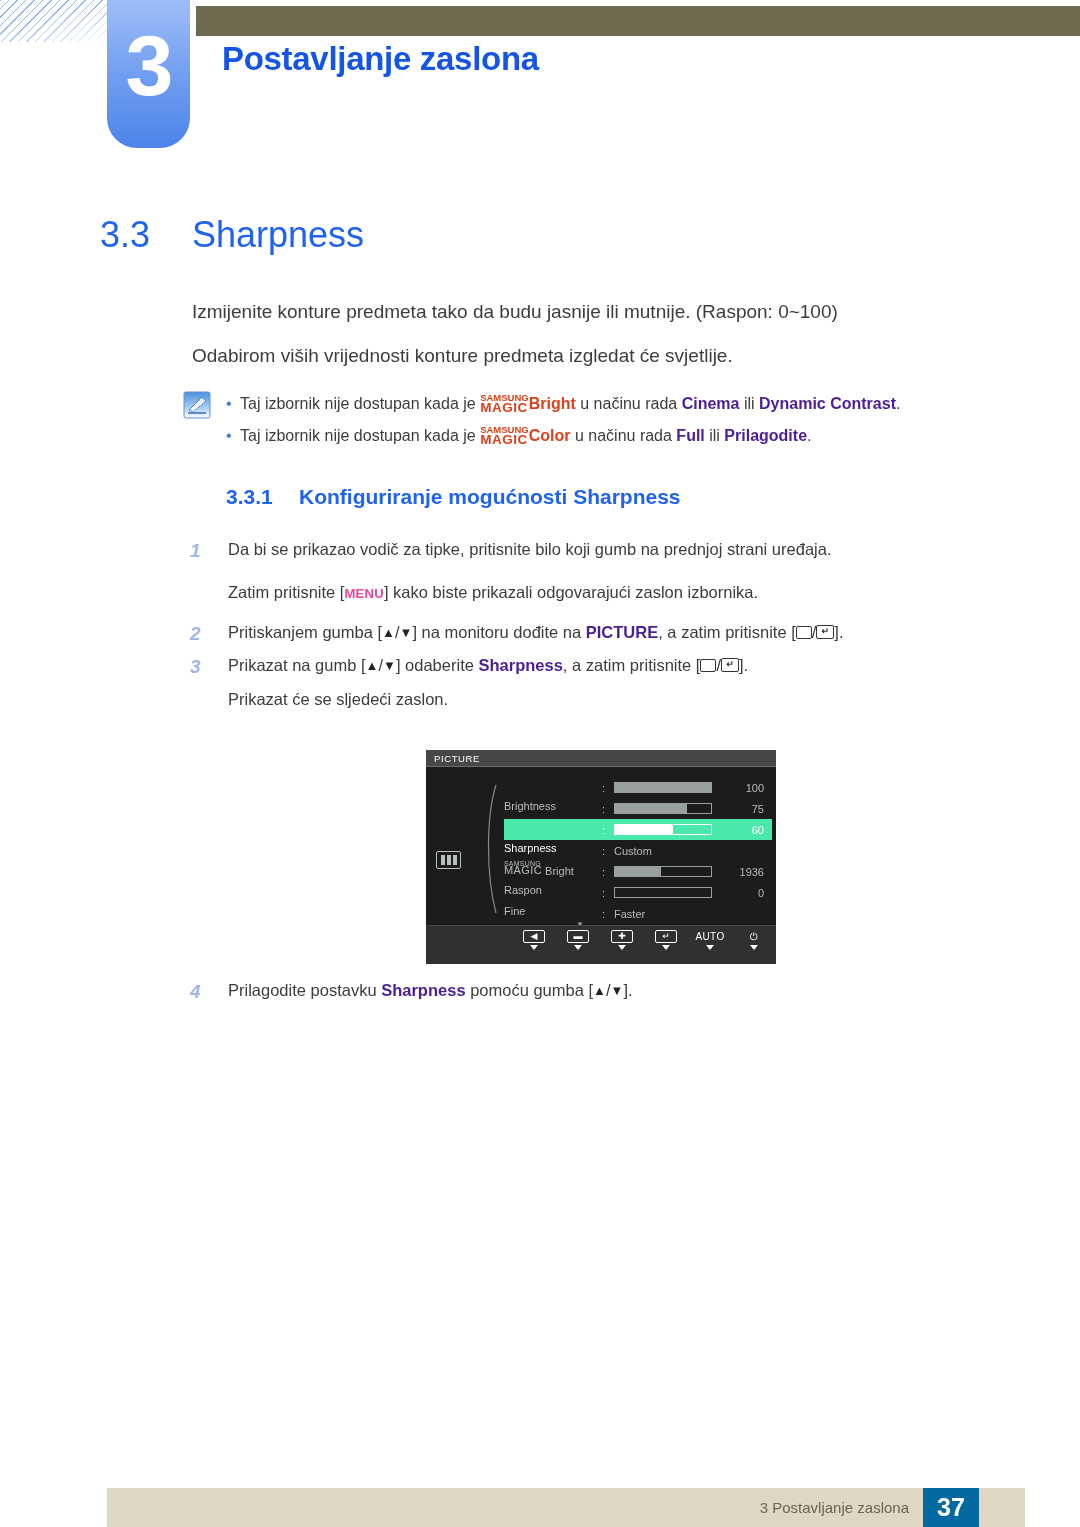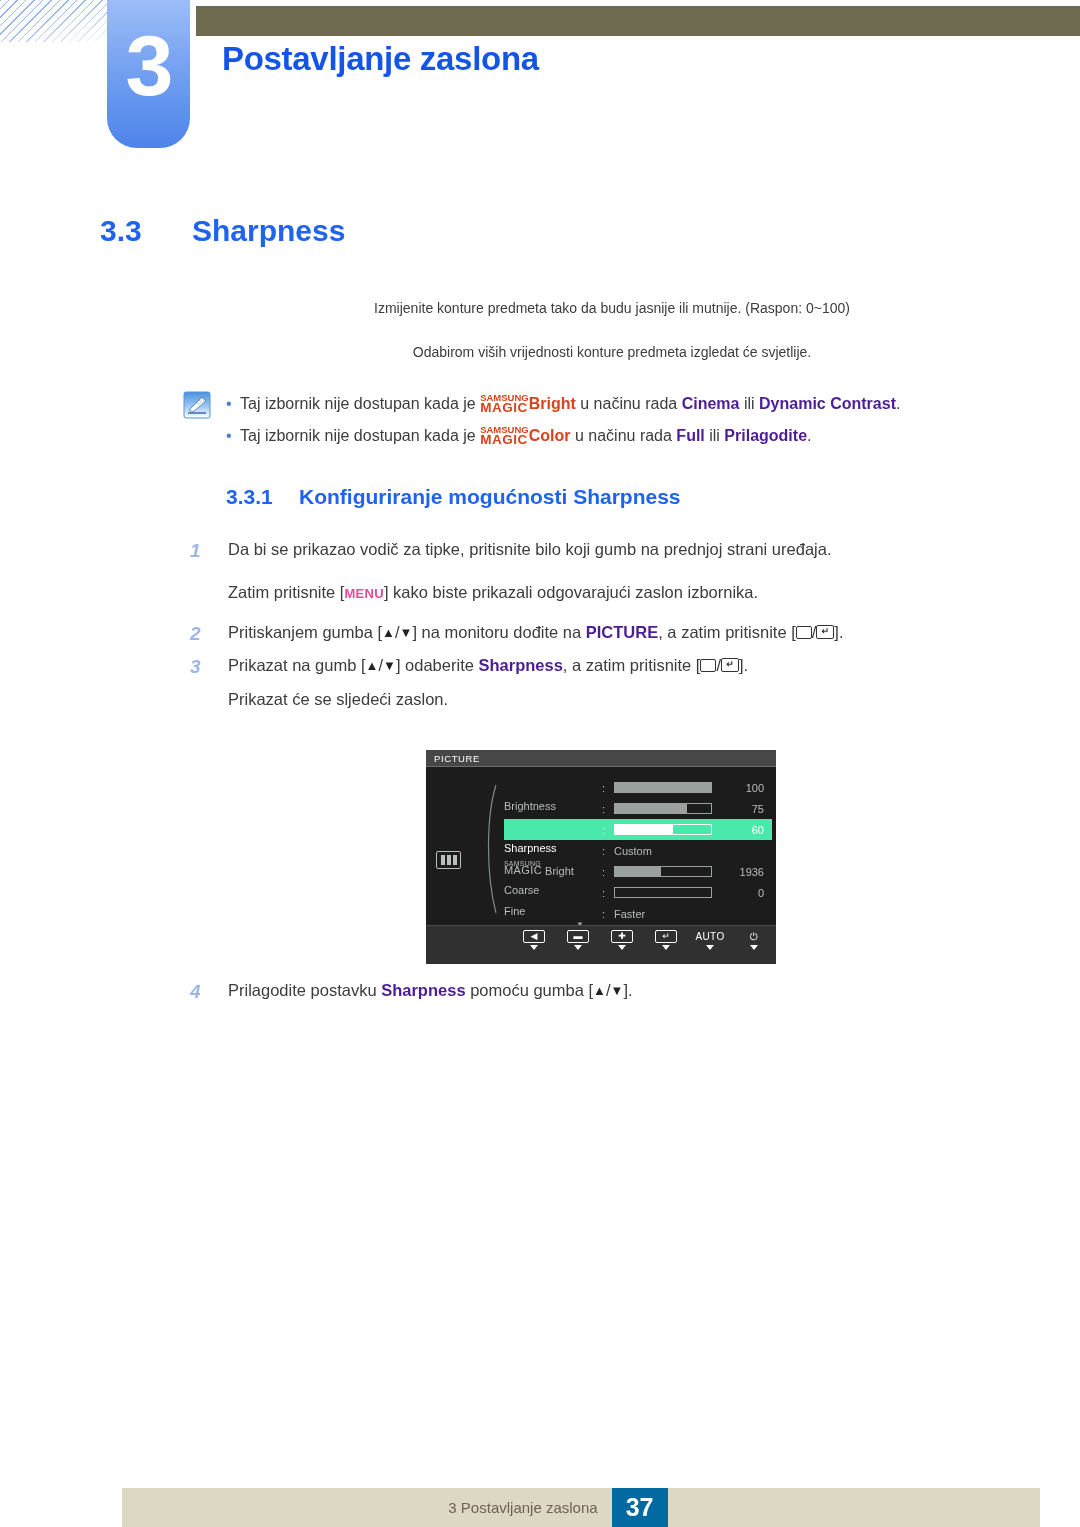--- a/index.html
+++ b/index.html
@@ -75,38 +75,37 @@
     font-weight: bold;
     color: #1455e8;
     letter-spacing: -0.3px;
   }
 
   
   #section-heading {
     position: absolute;
     left: 100px;
     top: 214px;
-    font-size: 30px;
-    font-weight: bold;
+    font-size: 36px;
+    font-weight: normal;
     color: #1f63ee;
   }
   #section-heading .sec-num {
     display: inline-block;
     width: 92px;
   }
 
   
   .body-col {
     position: absolute;
     left: 192px;
     width: 840px;
     color: #3c3c3c;
-    font-size: 14px;
+    font-size: 19px;
     line-height: 1.45;
-    text-align: center;
   }
   #intro-line-1 { top: 298px; }
   #intro-line-2 { top: 342px; }
 
   
   #note-block {
     position: absolute;
     left: 182px;
     top: 388px;
     width: 850px;
@@ -426,28 +425,28 @@
   .tb-caret {
     width: 0; height: 0;
     border-left: 4px solid transparent;
     border-right: 4px solid transparent;
     border-top: 5px solid #ffffff;
   }
 
   
   #footer {
     position: absolute;
-    left: 122px;
+    left: 107px;
     top: 1488px;
     width: 918px;
     height: 39px;
     background: #ddd8c4;
     display: flex;
     align-items: center;
-    justify-content: center;
+    justify-content: flex-end;
   }
   #footer-text {
     color: #6e6256;
     font-size: 15px;
     padding-right: 14px;
   }
   #page-number-box {
     width: 56px;
     height: 39px;
     background: #0369a1;
@@ -581,21 +580,21 @@
         <span class="value">60</span>
       </div>
 
       <div class="osd-row">
         <span class="label"><span class="osd-smagic"><span class="m1">SAMSUNG</span><span class="m2">MAGIC</span></span><span> Bright</span></span>
         <span class="colon">:</span>
         <span class="textval">Custom</span>
       </div>
 
       <div class="osd-row">
-        <span class="label">Coarse</span>
+        <span class="label">Raspon</span>
         <span class="colon">:</span>
         <span class="barwrap">
           <span class="osd-bar">
               <span class="fill" style="width: 48%;"></span>
             </span>
         </span>
         <span class="value">1936</span>
       </div>
 
       <div class="osd-row">

